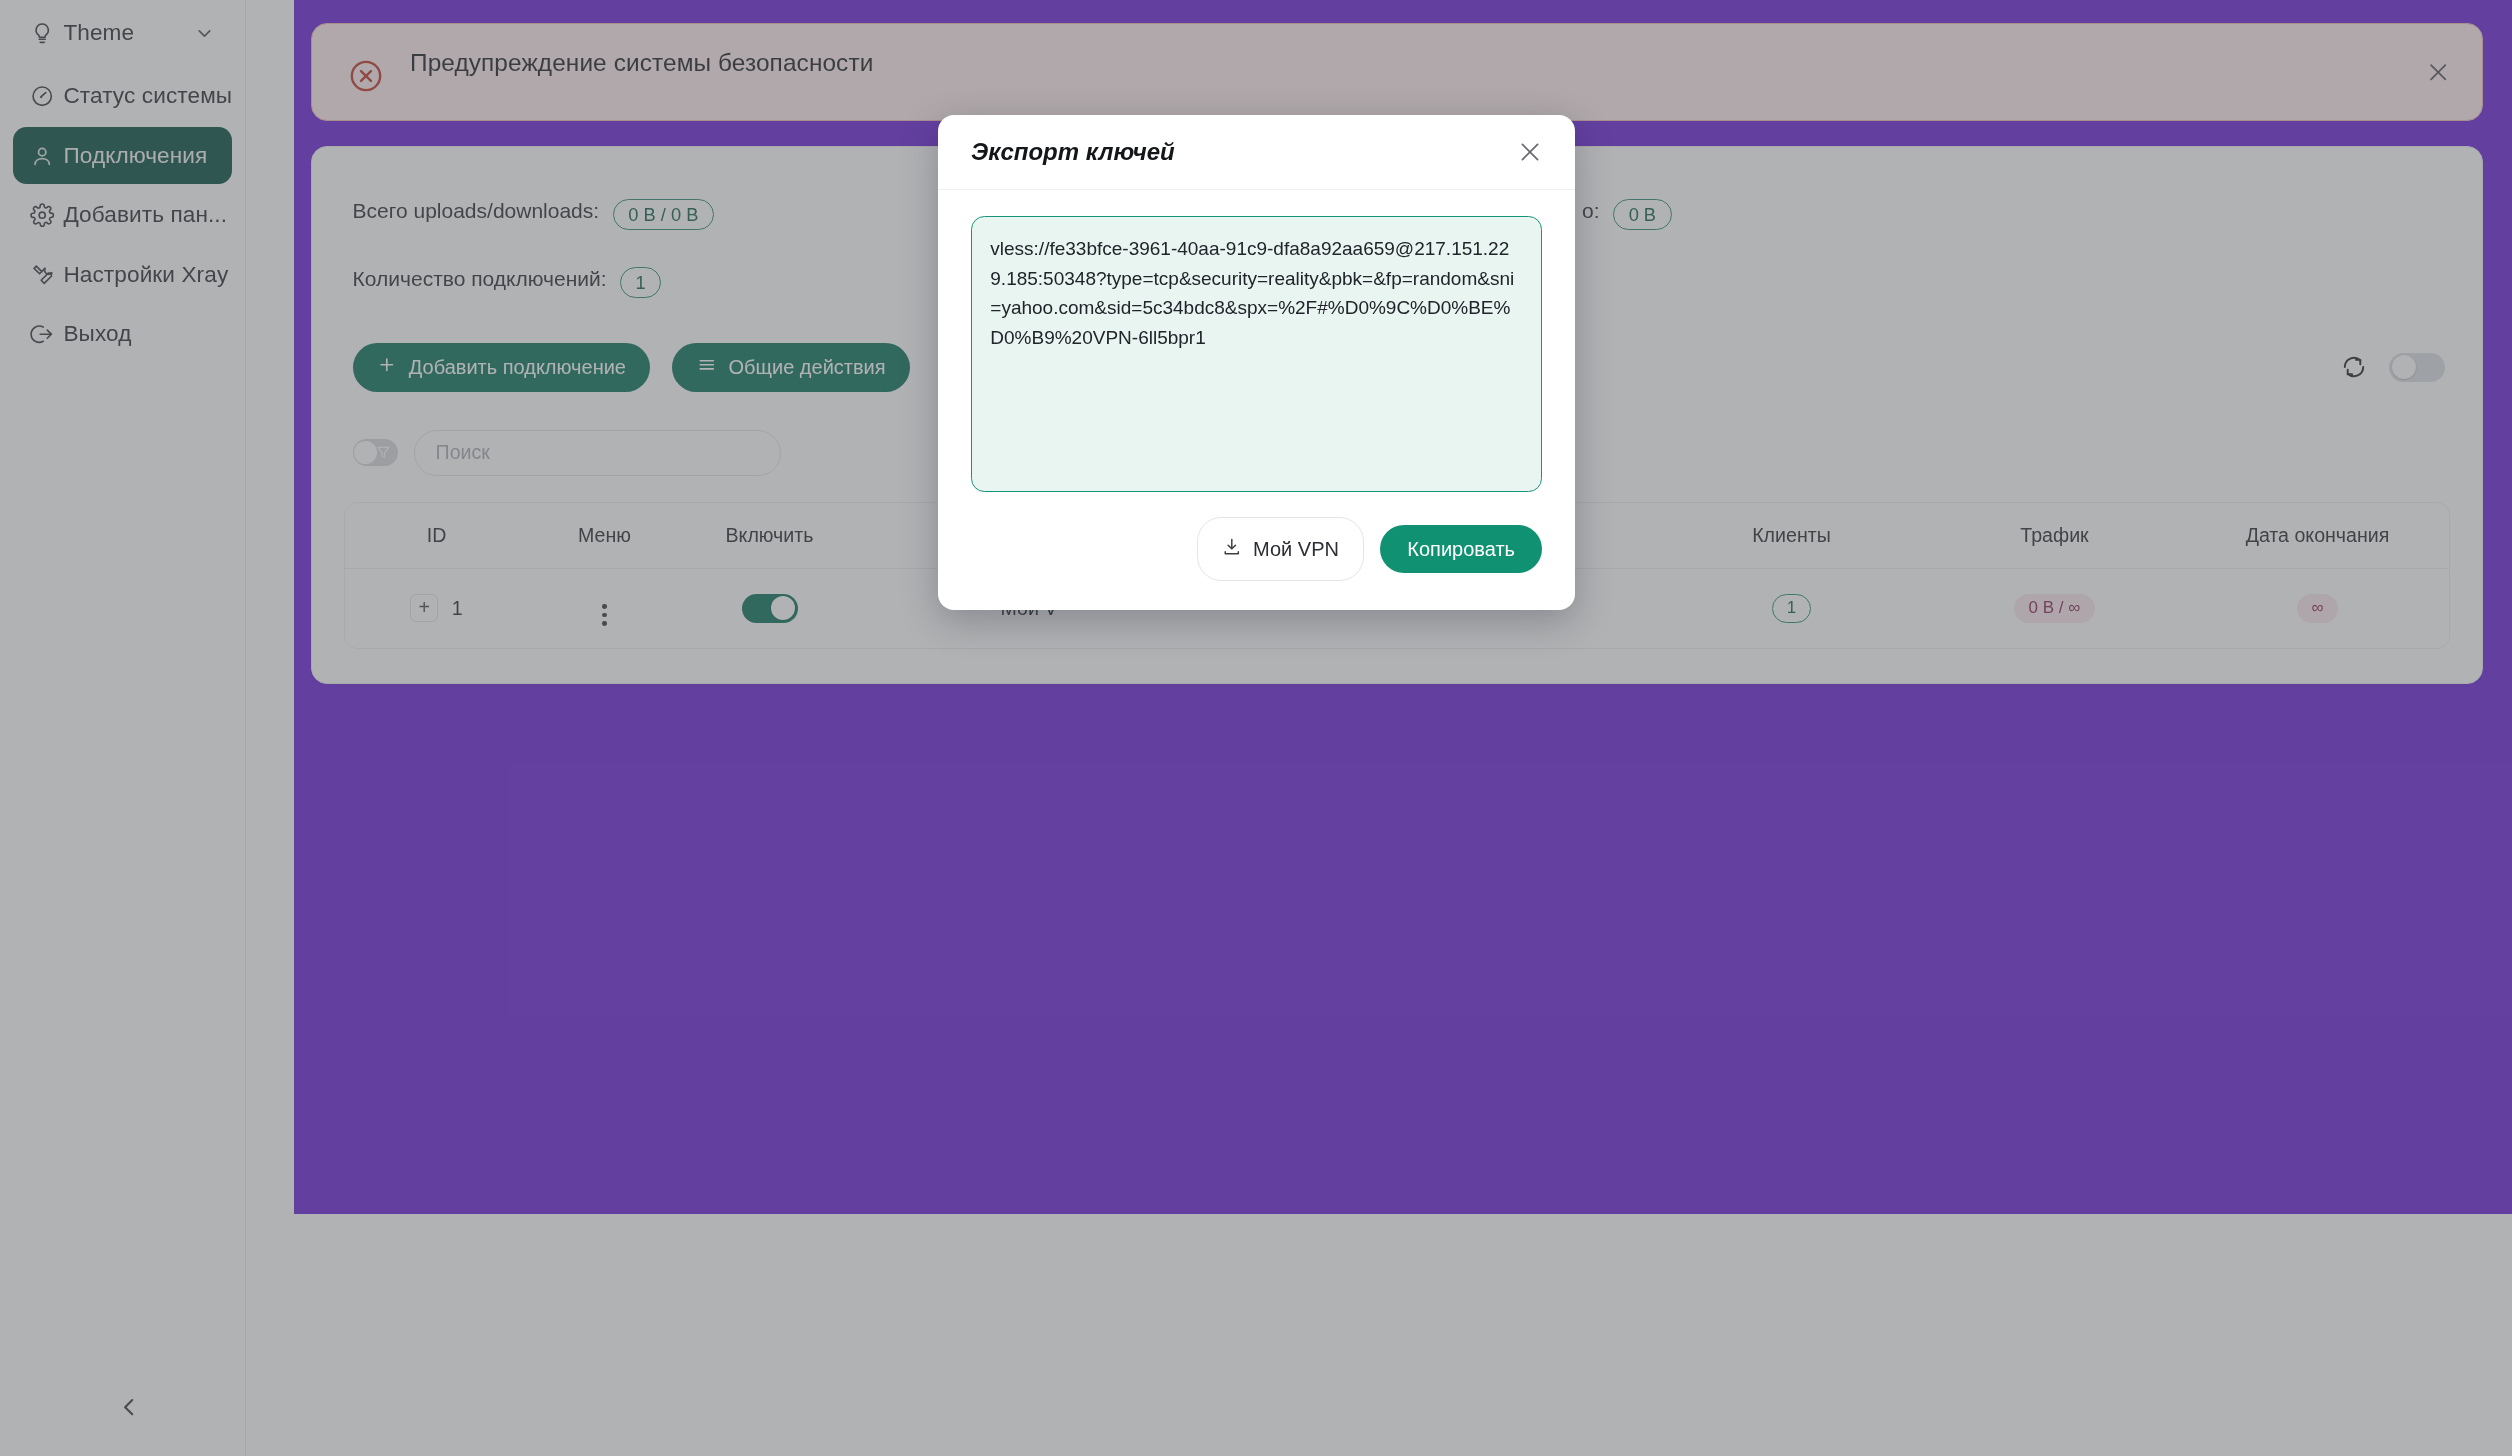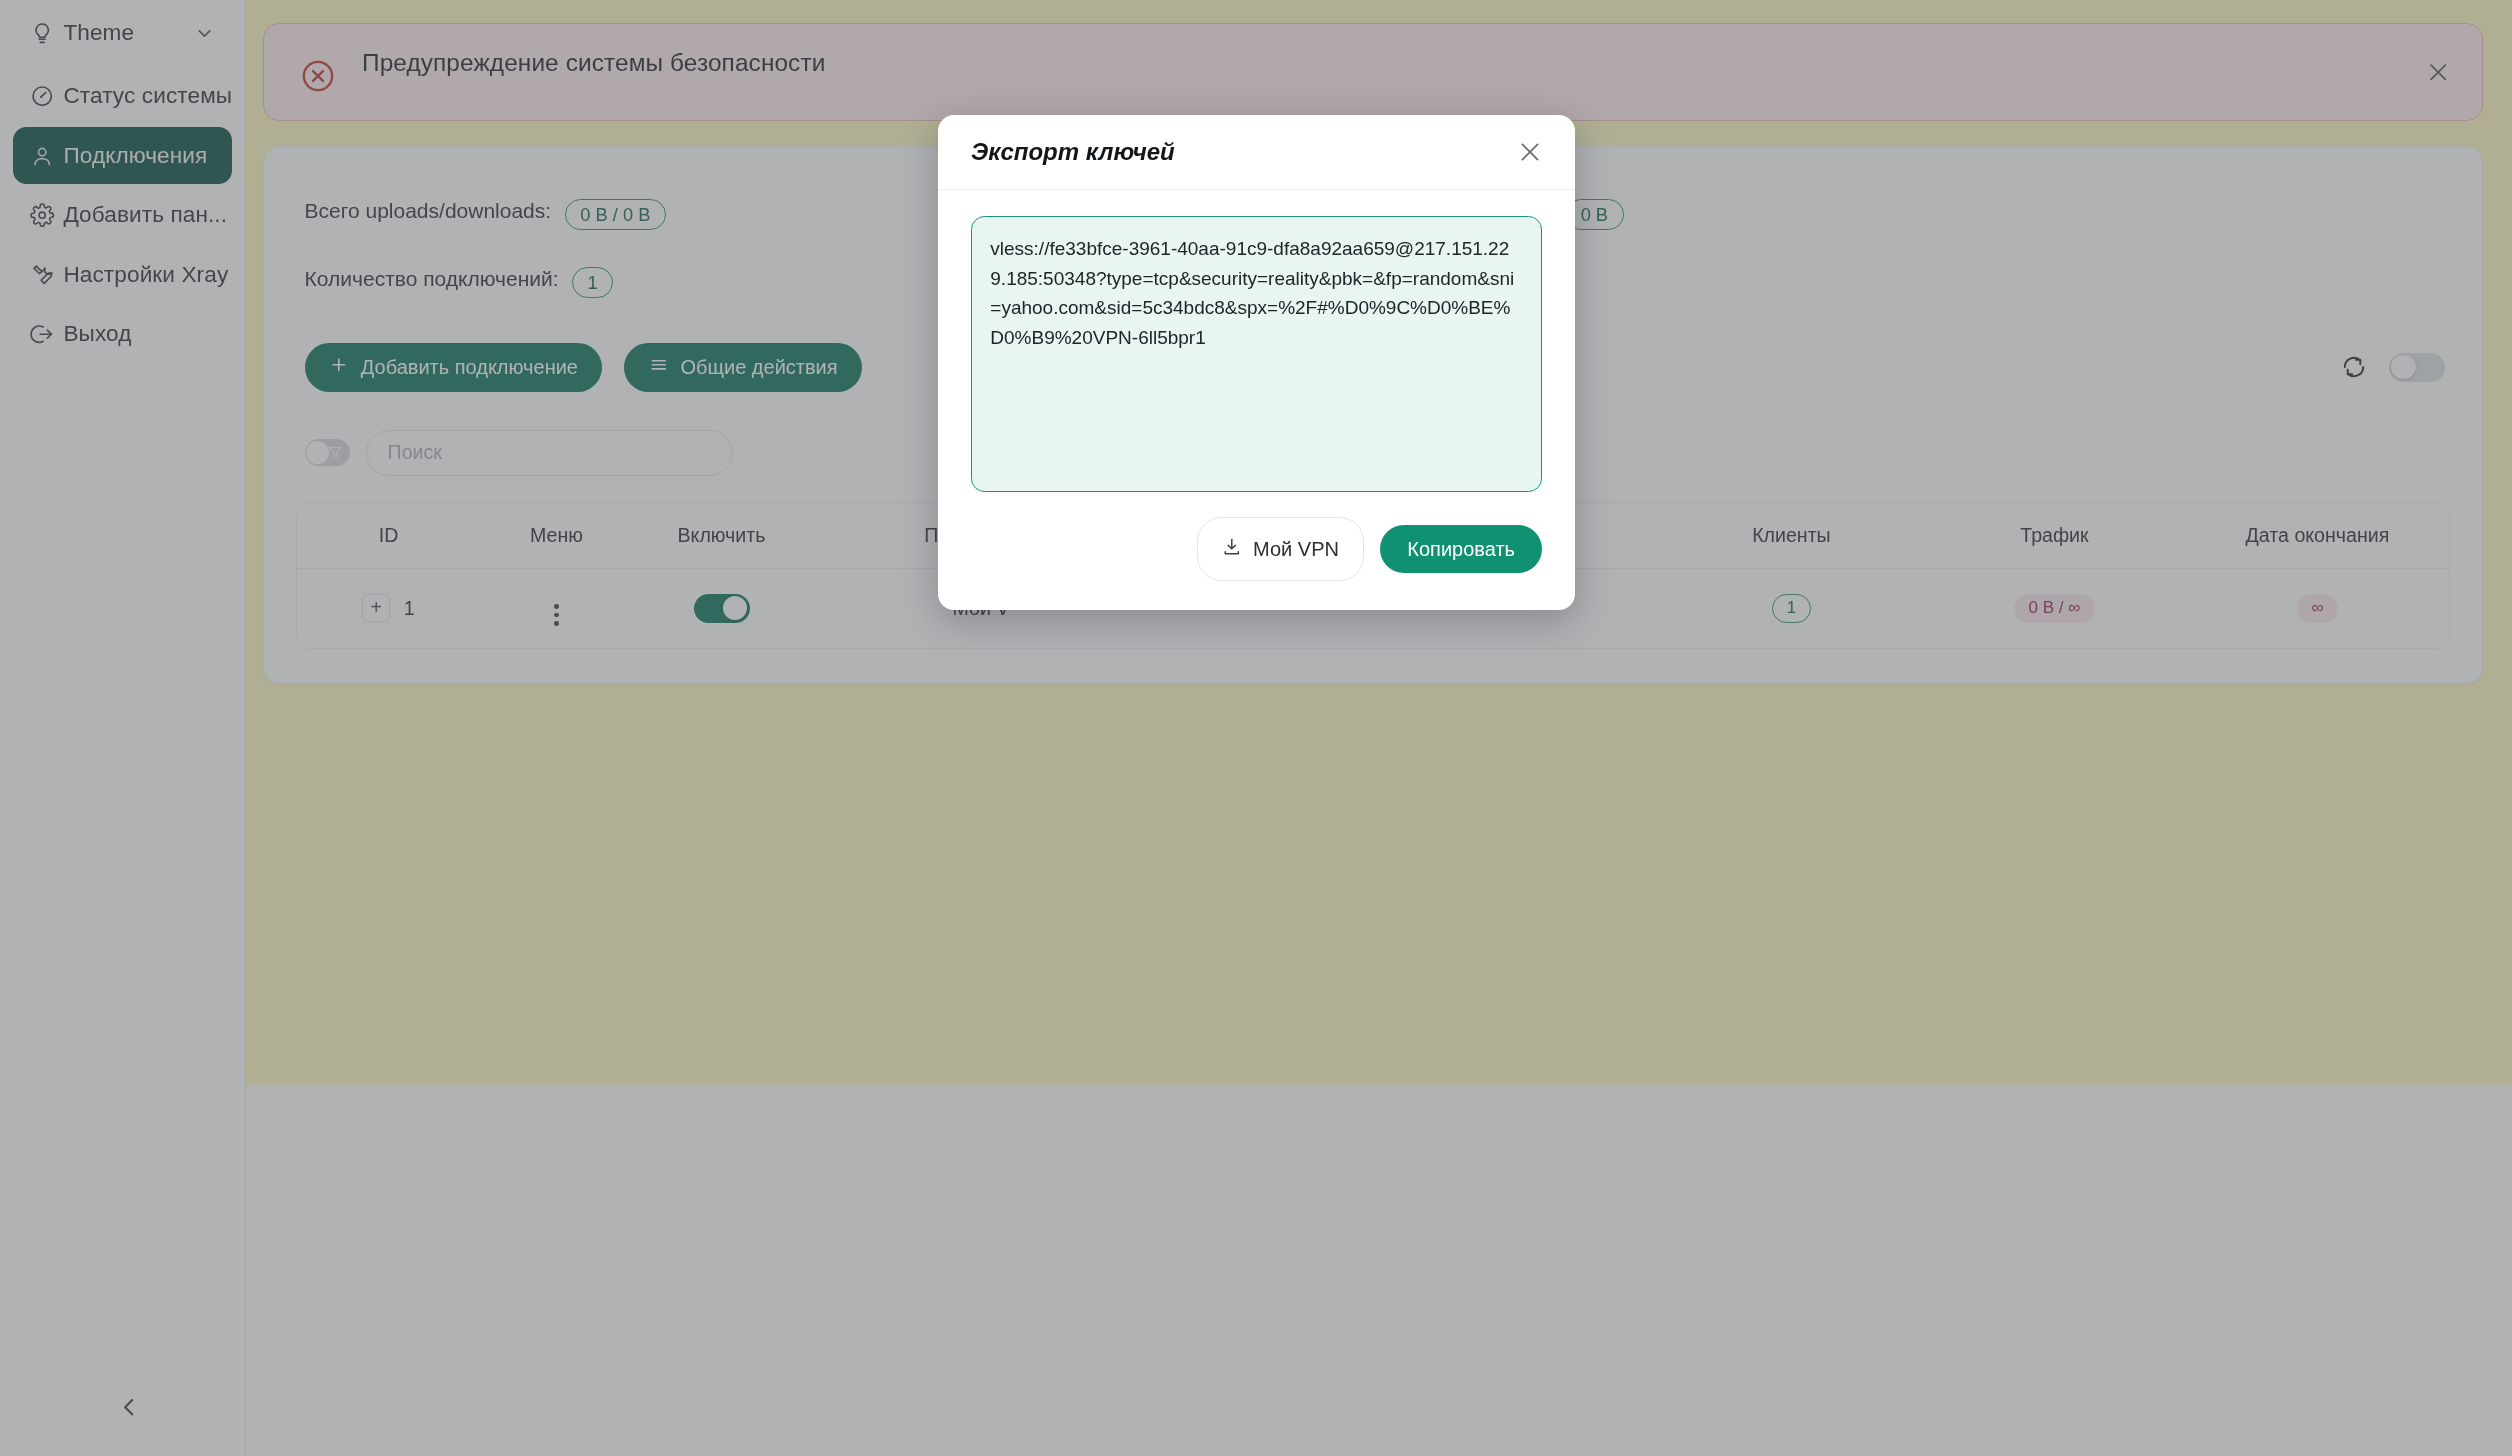--- a/index.html
+++ b/index.html
@@ -12,20 +12,21 @@
     background: #ffffff;
   }
 
   
   .app {
     position: relative;
     width: 2512px;
     height: 1457px;
     display: flex;
     background: #ffffff;
+    gap: 48px;
   }
 
   
   .sidebar {
     position: relative;
     width: 246px;
     height: 1457px;
     background: #ffffff;
     border-right: 1.2px solid #e9eaec;
     flex: 0 0 246px;
@@ -71,22 +72,22 @@
     display: flex;
     align-items: center;
     justify-content: center;
     cursor: pointer;
   }
 
   
   .content {
     position: relative;
     flex: 1 1 auto;
-    height: 1085px;
-    background: #fef9c3;
+    height: 1214px;
+    background: #6d28d9;
     padding: 13.4px 29px 0 17px;
     overflow: hidden;
   }
 
   
   .alert {
     position: relative;
     margin: 9.8px 0 0 0;
     background: #fdecec;
     border: 1.2px solid #f3b9b9;

